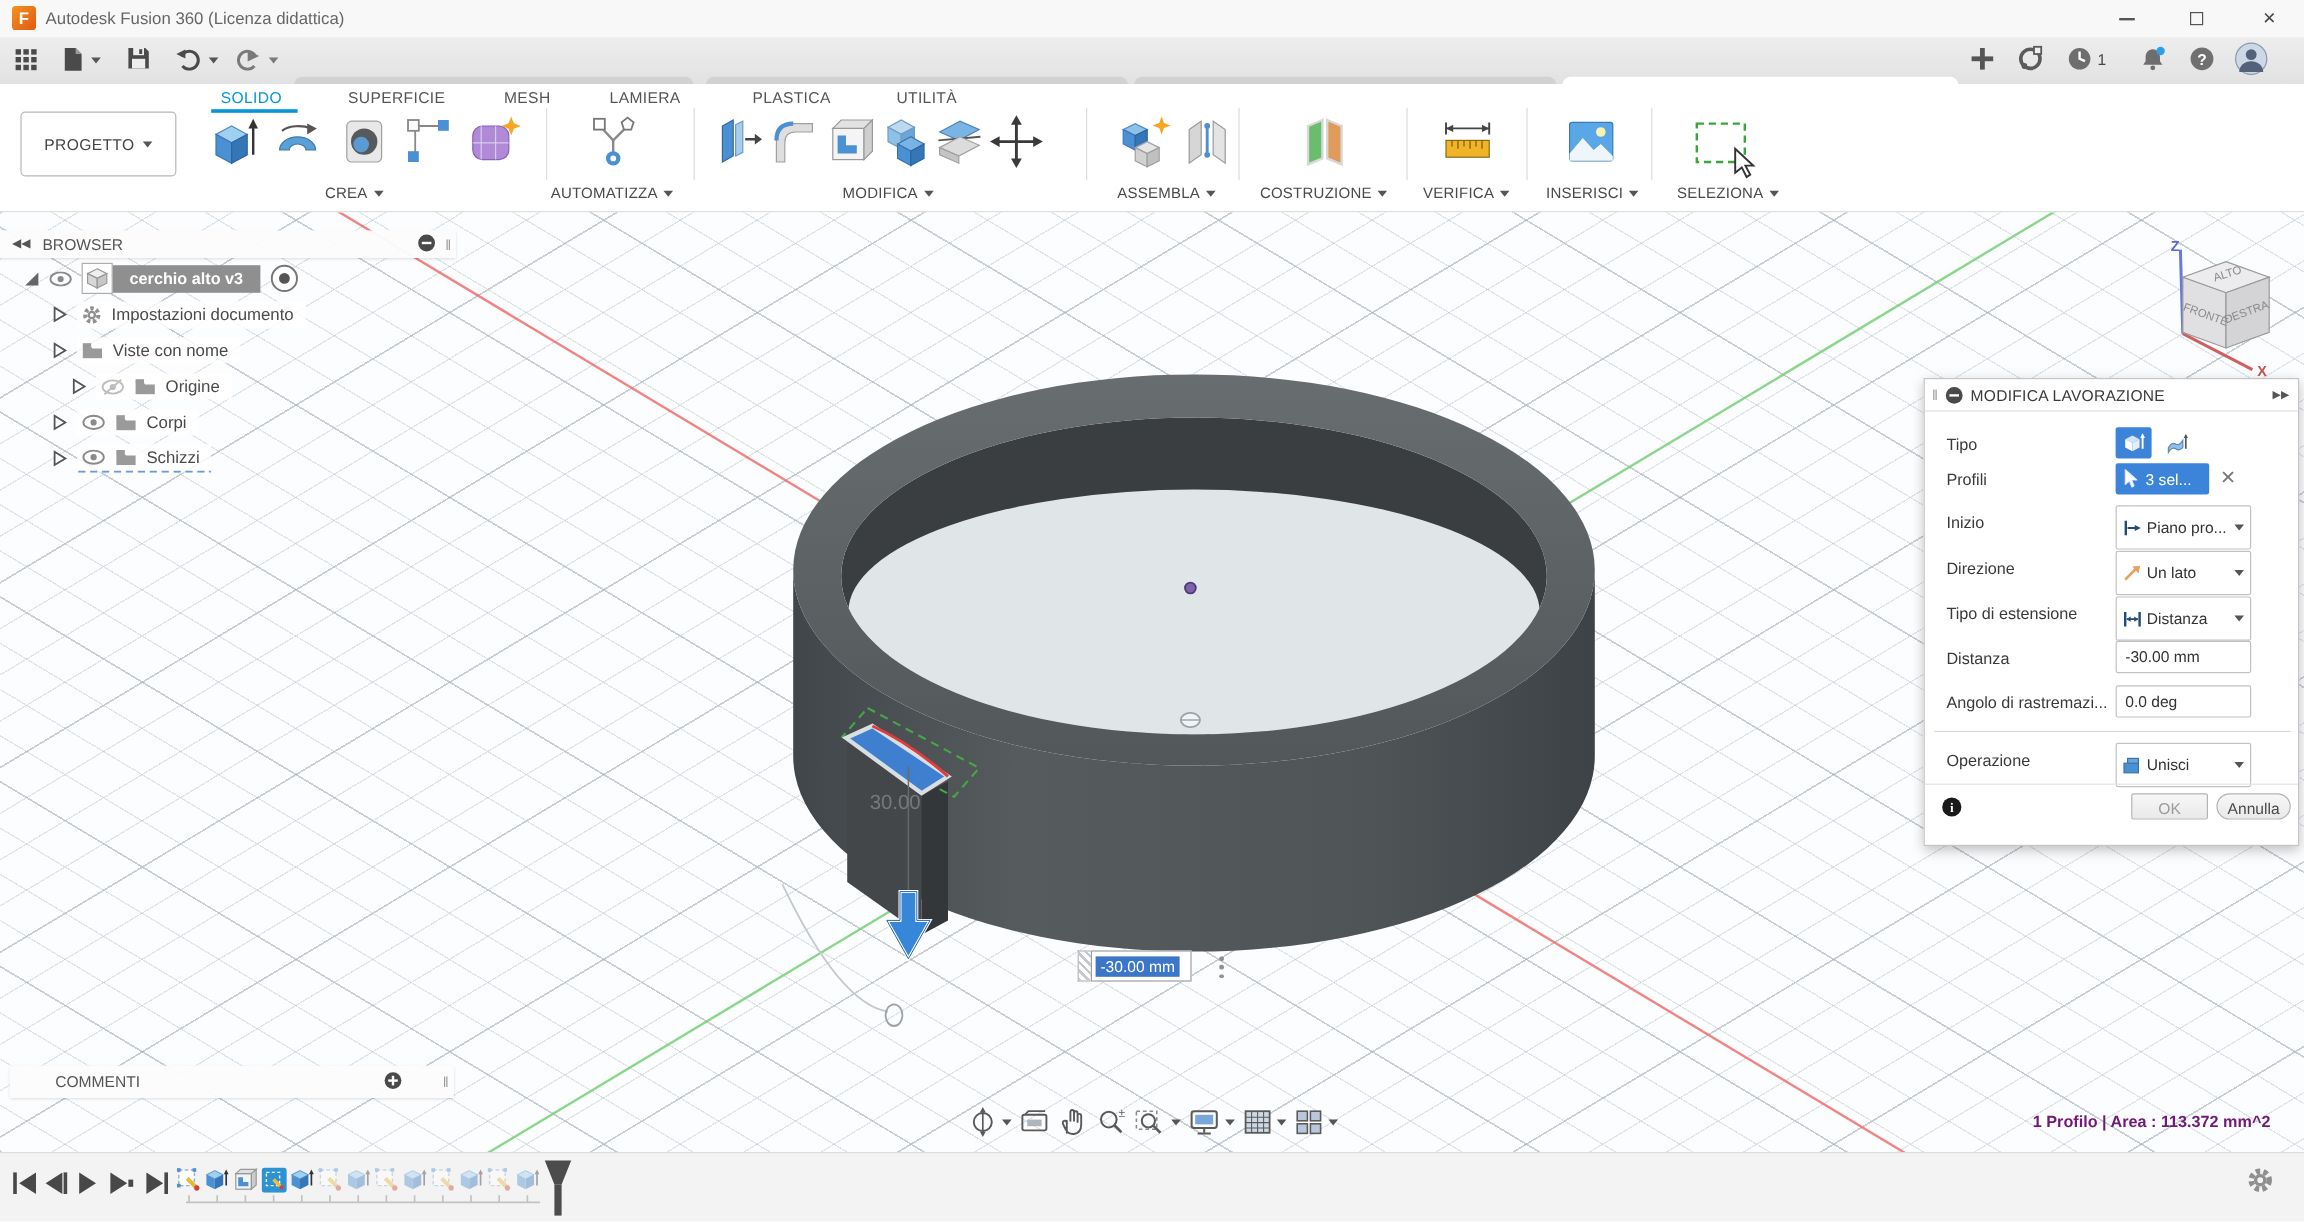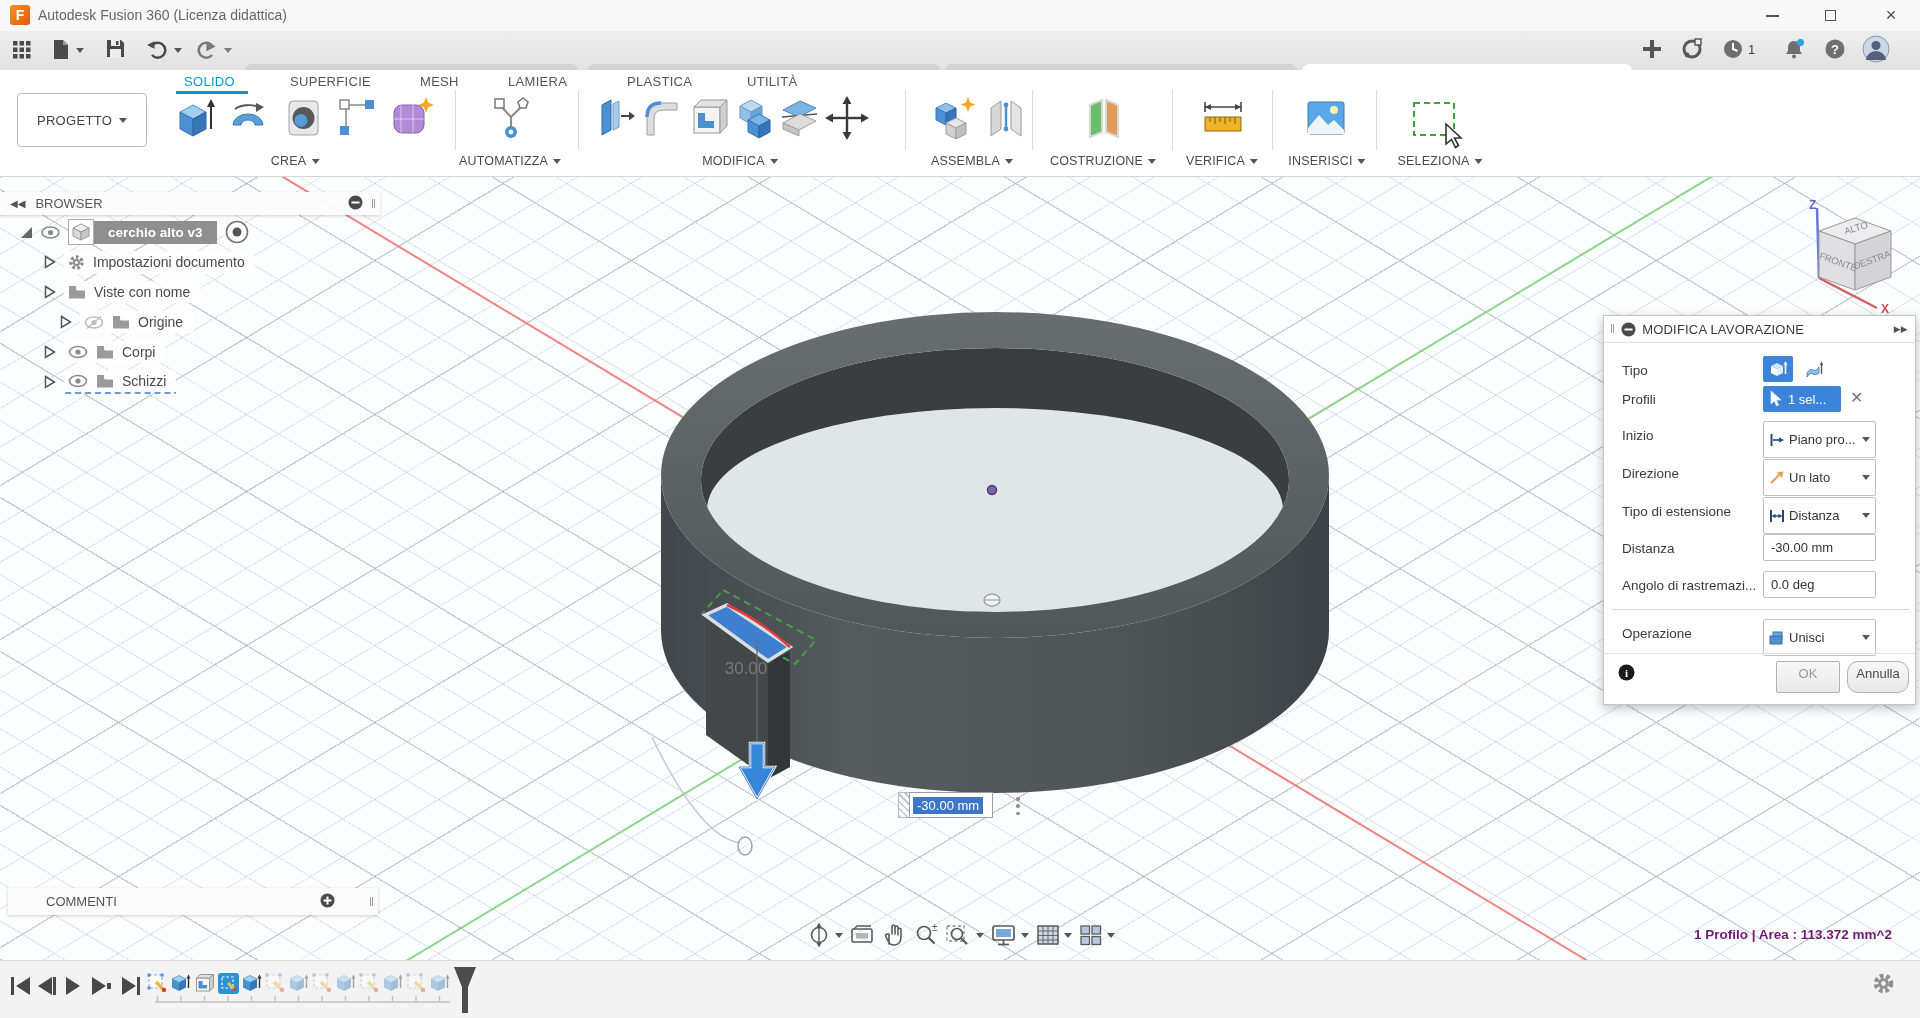--- a/index.html
+++ b/index.html
@@ -79,21 +79,21 @@
   .dd { position:absolute; left:159px; width:113px; height:37px; border:1px solid #c2c2c2; border-radius:2px;
     background:#fff; display:flex; align-items:center; padding:0 5px; gap:4px; }
   .dd .dd-text { flex:1; font-size:13px; color:#333; white-space:nowrap; overflow:hidden; }
   .dlg-input { position:absolute; left:159px; width:113px; height:27px; border:1px solid #c2c2c2;
     border-radius:2px; font-size:13px; color:#333; display:flex; align-items:center; padding:0 7px; }
   .typebtn { position:absolute; width:30px; height:26px; border-radius:2px; display:flex;
     align-items:center; justify-content:center; }
   .typebtn.sel { background:#3b84d9; }
   .profili-btn { position:absolute; left:159px; top:70px; width:78px; height:26px; background:#3b84d9;
     border-radius:2px; color:#fff; font-size:13px; display:flex; align-items:center; gap:6px; padding:0 7px; }
-  .dlg-btn { position:absolute; height:32px; background:linear-gradient(#f7f7f7,#e9e9e9);
+  .dlg-btn { position:absolute; height:22px; background:linear-gradient(#f7f7f7,#e9e9e9);
     border:1px solid #b2b2b2; border-radius:2px; font-size:13px; text-align:center; line-height:23px; }
   .grip { color:#9a9a9a; font-size:12px; }
 
   
   .comments-bar { position:absolute; left:8px; top:888px; width:370px; height:27px;
     background:rgba(252,252,252,.96); box-shadow:0 1px 3px rgba(0,0,0,.18); display:flex;
     align-items:center; font-size:13px; color:#555;gap:28px; }
   .navbar { position:absolute; left:806px; top:920px; height:30px; display:flex; align-items:center; gap:6px; }
   .navbtn { display:flex; align-items:center; gap:3px; }
   .statusbar { position:absolute; right:28px; top:927px; font-size:13.5px; font-weight:bold; color:#701a75; }
@@ -696,21 +696,21 @@
         <line x1="17.5" y1="15" x2="17.5" y2="4" stroke="#555" stroke-width="1.4"></line>
           <polygon points="15.8,6 19.2,6 17.5,2.5" fill="#555"></polygon>
         </svg>
     </div>
 
     <span class="dlg-label" style="top:76px;">Profili</span>
     <div class="profili-btn">
       <svg width="12" height="16">
         <polygon points="1,0 1,13 4.5,10 6.5,15 8.5,14 6.5,9 11,9" fill="#fff" stroke="#dce8f5" stroke-width="0.8"></polygon>
         </svg>
-      <span>1 sel...</span>
+      <span>3 sel...</span>
     </div>
     <span style="position:absolute;left:246px;top:72px;font-size:16px;color:#777;">✕</span>
 
     <span class="dlg-label" style="top:112px;">Inizio</span>
     <div class="dd" style="top:105px;">
       <svg width="16" height="14">
         <line x1="2.5" y1="1" x2="2.5" y2="13" stroke="#234a77" stroke-width="2"></line>
         <line x1="4" y1="7" x2="12" y2="7" stroke="#234a77" stroke-width="1.6"></line>
           <polygon points="10,4.5 15,7 10,9.5" fill="#234a77"></polygon>
         </svg>

